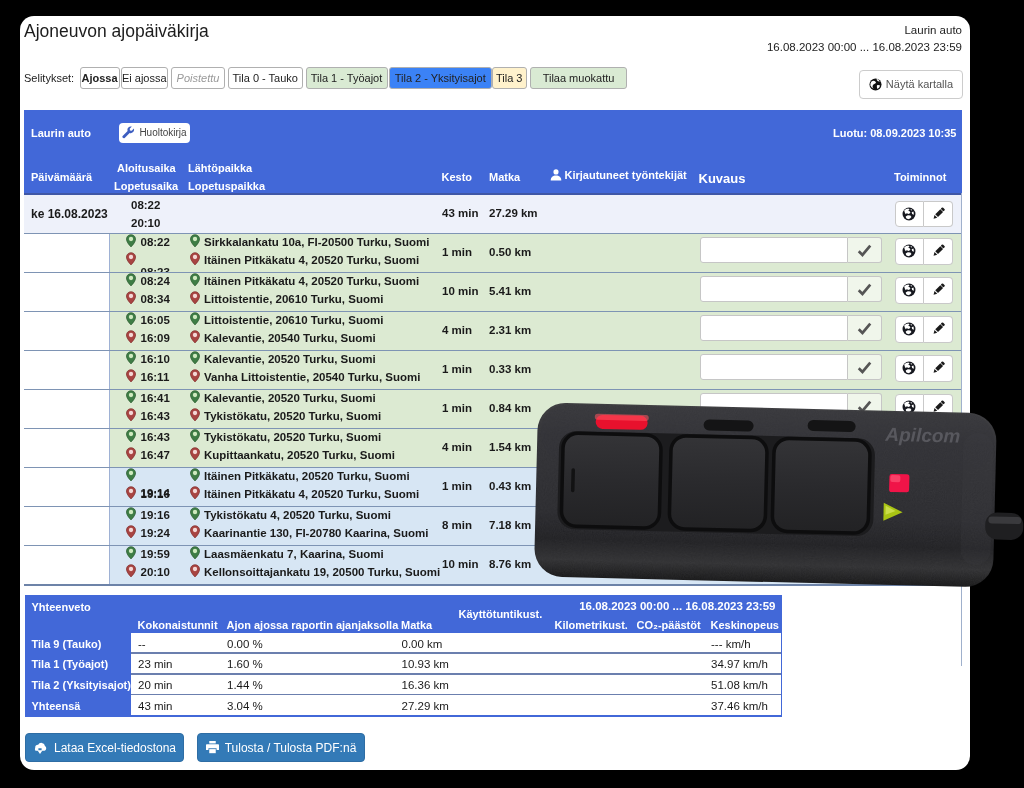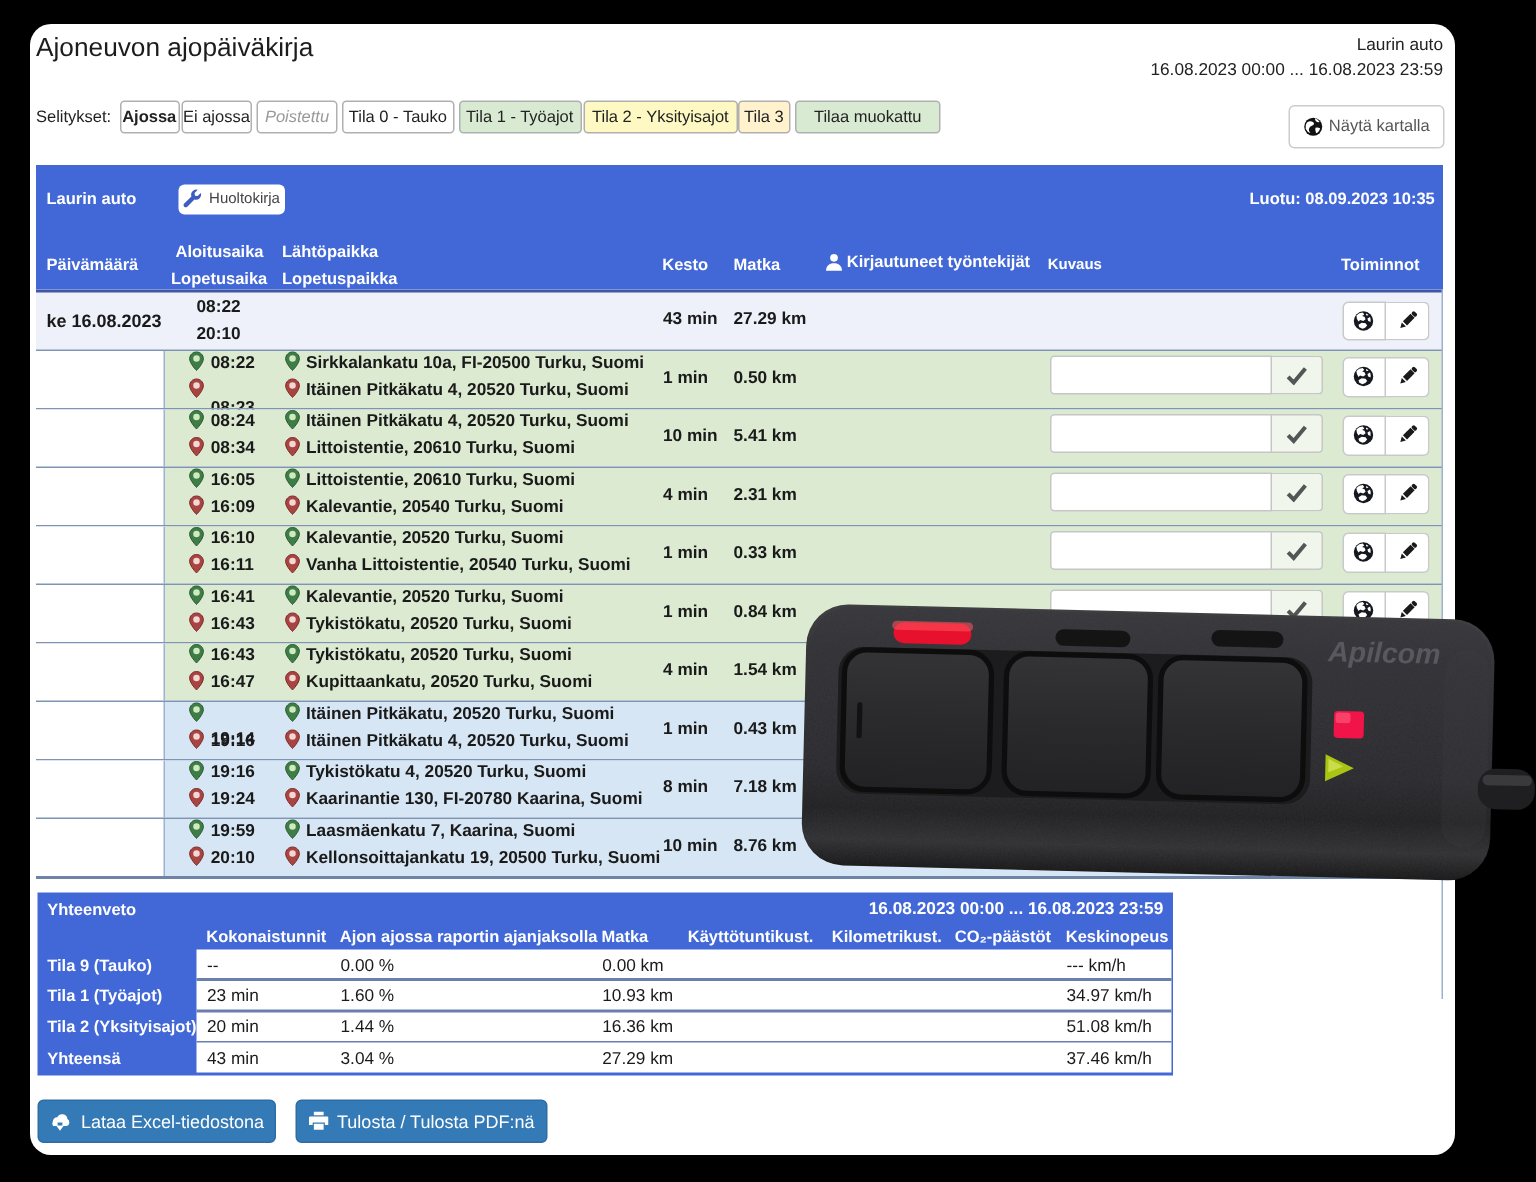--- a/index.html
+++ b/index.html
@@ -40,21 +40,21 @@
 <div class="abs title">Ajoneuvon ajopäiväkirja</div>
 <div class="abs topright1">Laurin auto</div>
 <div class="abs topright2">16.08.2023 00:00 ... 16.08.2023 23:59</div>
 
 <div class="legL">Selitykset:</div>
 <div class="leg" style="left:79.5px; width:40px; font-weight:bold;">Ajossa</div>
 <div class="leg" style="left:121px; width:46.5px;">Ei ajossa</div>
 <div class="leg" style="left:171px; width:54px; color:#999; font-style:italic;">Poistettu</div>
 <div class="leg" style="left:227.5px; width:75.5px;">Tila 0 - Tauko</div>
 <div class="leg" style="left:305.5px; width:82px; background:#d9ead3;">Tila 1 - Työajot</div>
-<div class="leg" style="left:388.5px; width:103.5px; background:#fef9c3;">Tila 2 - Yksityisajot</div>
+<div class="leg" style="left:388.5px; width:103.5px; background:#3b82f6;">Tila 2 - Yksityisajot</div>
 <div class="leg" style="left:492px; width:34.5px; background:#fff2cc;">Tila 3</div>
 <div class="leg" style="left:530px; width:97px; background:#d9ead3;">Tilaa muokattu</div>
 <div class="kartalla"><svg width="13" height="13" viewBox="0 0 16 16">
       <circle cx="8" cy="8" r="7.4" fill="#111"></circle>
       <path d="M2.8 4.6 Q5.5 2.6 7.8 4.2 Q9.6 5.7 7.6 6.8 Q4.8 7.8 4.4 9.8 Q4 11.8 5.8 13.2 Q3 12.4 1.8 9.6 Q1.2 6.8 2.8 4.6Z" fill="#fff"></path>
       <path d="M9.8 8.8 Q11.8 8.2 13.6 9.2 Q13.2 12 10.4 13.4 Q9.2 11 9.8 8.8Z" fill="#fff"></path>
       <path d="M9.5 1 Q12 1.8 13.2 4.2 Q11.5 4.6 10.2 3.4 Q9.2 2.2 9.5 1Z" fill="#fff"></path>
     </svg>Näytä kartalla</div>
 
 <div class="mtable" id="mtable">
@@ -68,21 +68,21 @@
   <span class="cell hc" style="left:93px; top:53px; color:#fff; font-size:11px;">Aloitusaika</span>
   <span class="cell hc" style="left:90px; top:70.5px; color:#fff; font-size:11px;">Lopetusaika</span>
   <span class="cell hc" style="left:164px; top:53px; color:#fff; font-size:11px;">Lähtöpaikka</span>
   <span class="cell hc" style="left:164px; top:70.5px; color:#fff; font-size:11px;">Lopetuspaikka</span>
   <span class="cell hc" style="left:417.5px; top:61.5px; color:#fff; font-size:11px;">Kesto</span>
   <span class="cell hc" style="left:465px; top:61.5px; color:#fff; font-size:11px;">Matka</span>
   <span class="cell hc" style="left:525.5px; top:59px; color:#fff; font-size:11px; display:flex; gap:3px; align-items:center;"><svg width="12" height="12" viewBox="0 0 14 14">
           <circle cx="7" cy="3.4" r="3" fill="#fff"></circle>
           <path d="M0.8 13.4 C0.8 9.6 3.4 7.6 7 7.6 C10.6 7.6 13.2 9.6 13.2 13.4 Z" fill="#fff"></path>
         </svg>Kirjautuneet työntekijät</span>
-  <span class="cell hc" style="left:674.5px; top:61.5px; color:#fff; font-size:10px;">Kuvaus</span>
+  <span class="cell hc" style="left:674.5px; top:61.5px; color:#fff; font-size:13px;">Kuvaus</span>
   <span class="cell hc" style="left:870px; top:61.5px; color:#fff; font-size:11px;">Toiminnot</span>
 </div>
     <div class="mrow sumrow">
   <span class="cell" style="left:7px; top:13.5px; font-size:12px;">ke 16.08.2023</span>
   <span class="cell" style="left:107px; top:5px;">08:22</span>
   <span class="cell" style="left:107px; top:23px;">20:10</span>
   <span class="cell" style="left:418px; top:13.5px;">43 min</span>
   <span class="cell" style="left:465px; top:13.5px;">27.29 km</span>
   <div class="ibtn globe" style="top:6px; height:26.5px;">
         <svg width="14" height="14" viewBox="0 0 16 16">
@@ -627,21 +627,21 @@
   </div>
     <div style="border-top:2px solid #6d83a8;"></div>
     <div style="position:absolute; right:0; top:82.5px; height:473px; width:1px; background:#9fb0cc;"></div>
   </div>
 <div class="stable" id="stable">
     <span class="scell bold" style="left:7px; top:6.5px;">Yhteenveto</span>
 <span class="scell bold" style="right:6px; top:6px; font-size:11.5px;">16.08.2023 00:00 ... 16.08.2023 23:59</span>
     <span class="scell bold" style="left:113px; top:25px;">Kokonaistunnit</span>
     <span class="scell bold" style="left:202px; top:25px;">Ajon ajossa raportin ajanjaksolla</span>
     <span class="scell bold" style="left:376.5px; top:25px;">Matka</span>
-    <span class="scell bold" style="left:434px; top:25px;">Käyttötuntikust.</span>
+    <span class="scell bold" style="left:434px; top:14px;">Käyttötuntikust.</span>
     <span class="scell bold" style="left:530px; top:25px;">Kilometrikust.</span>
     <span class="scell bold" style="left:612px; top:25px;">CO₂-päästöt</span>
     <span class="scell bold" style="left:686px; top:25px;">Keskinopeus</span>
     <div style="position:absolute; left:106px; right:1px; top:37.5px; height:82px; background:#fff;"></div>
     <div style="position:absolute; left:106px; right:1px; top:57.400000000000006px; height:1.6px; background:#6b7fae;"></div>
     <div style="position:absolute; left:106px; right:1px; top:78.10000000000001px; height:1.6px; background:#6b7fae;"></div>
     <div style="position:absolute; left:106px; right:1px; top:98.8px; height:1.6px; background:#6b7fae;"></div>
     <span class="scell bold" style="left:7px; top:43.5px;">Tila 9 (Tauko)</span>
     <span class="scell" style="left:113.5px; top:43.5px; color:#1a1a1a; font-size:11.5px;">--</span>
     <span class="scell" style="left:202.5px; top:43.5px; color:#1a1a1a; font-size:11.5px;">0.00 %</span>

